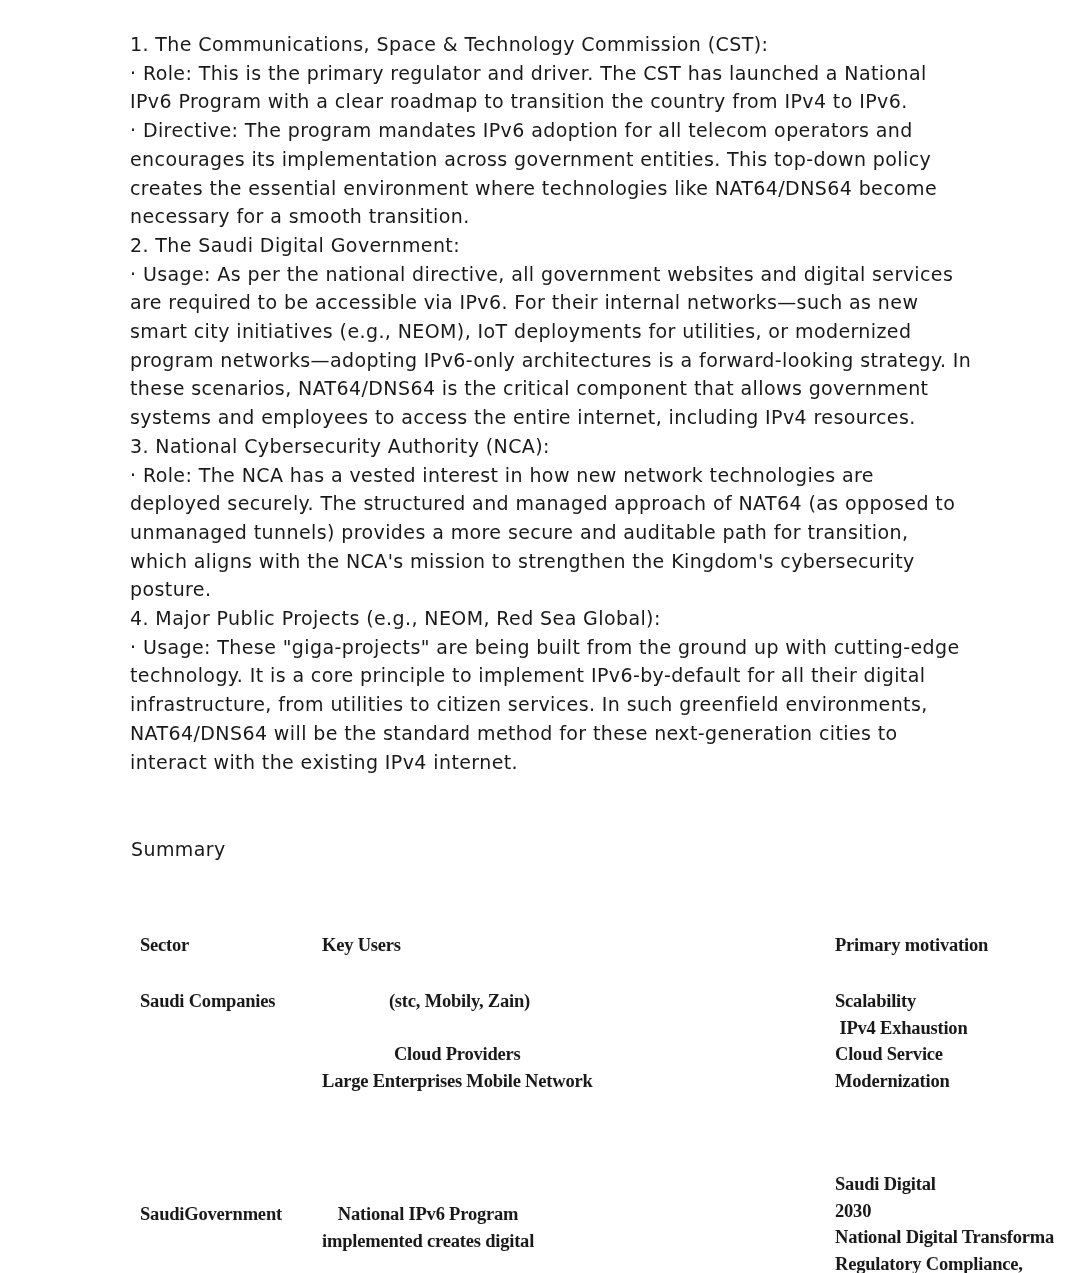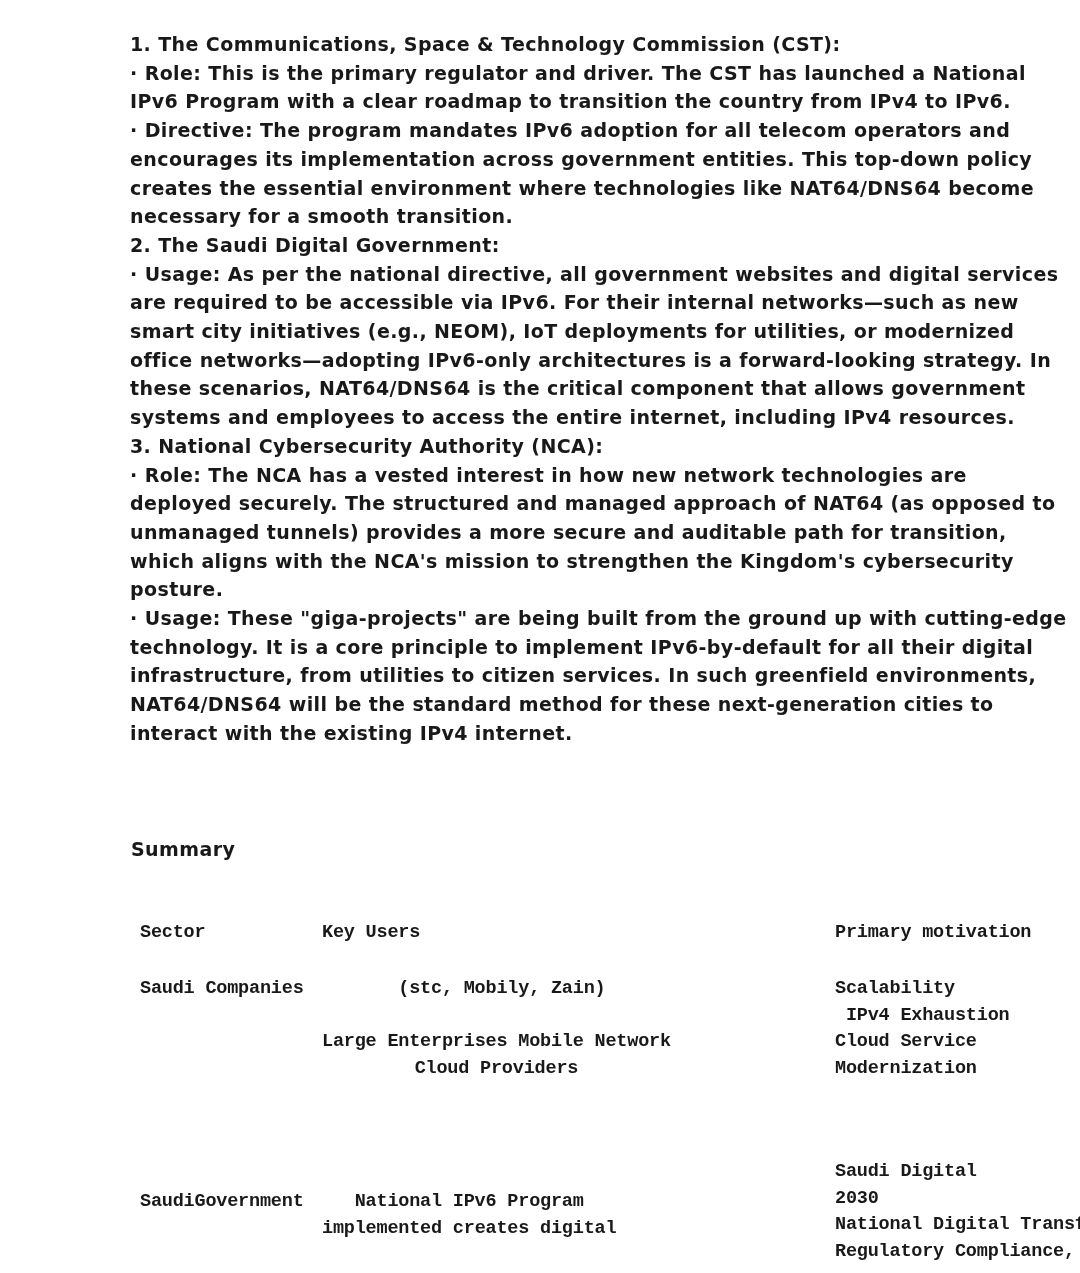--- a/index.html
+++ b/index.html
@@ -17,41 +17,42 @@
     background: #ffffff;
   }
   
   .body-text {
     position: absolute;
     left: 130px;
     top: 30px;
   }
   .body-line {
     font-size: 19px;
-    font-weight: 700;
+    font-weight: 400;
     line-height: 28.7px;
     min-height: 28.7px;
     letter-spacing: 0.4px;
     white-space: pre;
   }
   
   .summary-heading {
     position: absolute;
     left: 131px;
     top: 838px;
     font-size: 19px;
-    font-weight: 700;
+    font-weight: 400;
     letter-spacing: 0.4px;
     white-space: pre;
   }
   
   .table-layer {
     position: absolute;
     inset: 0;
-    font-family: Liberation Mono, monospace;
+    font-family: Liberation Serif, serif;
+    margin-top: 12px;
   }
   .cell {
     position: absolute;
     font-size: 18.5px;
     font-weight: 700;
     line-height: 26.6px;
     letter-spacing: -0.2px;
     white-space: pre;
   }
   .cell-line {
@@ -76,46 +77,47 @@
       <div class="body-line">· Role: This is the primary regulator and driver. The CST has launched a National</div>
       <div class="body-line">IPv6 Program with a clear roadmap to transition the country from IPv4 to IPv6.</div>
       <div class="body-line">· Directive: The program mandates IPv6 adoption for all telecom operators and</div>
       <div class="body-line">encourages its implementation across government entities. This top-down policy</div>
       <div class="body-line">creates the essential environment where technologies like NAT64/DNS64 become</div>
       <div class="body-line">necessary for a smooth transition.</div>
       <div class="body-line">2. The Saudi Digital Government:</div>
       <div class="body-line">· Usage: As per the national directive, all government websites and digital services</div>
       <div class="body-line">are required to be accessible via IPv6. For their internal networks—such as new</div>
       <div class="body-line">smart city initiatives (e.g., NEOM), IoT deployments for utilities, or modernized</div>
-      <div class="body-line">office networks—adopting IPv6-only architectures is a forward-looking strategy. In</div>
+      <div class="body-line">program networks—adopting IPv6-only architectures is a forward-looking strategy. In</div>
       <div class="body-line">these scenarios, NAT64/DNS64 is the critical component that allows government</div>
       <div class="body-line">systems and employees to access the entire internet, including IPv4 resources.</div>
       <div class="body-line">3. National Cybersecurity Authority (NCA):</div>
       <div class="body-line">· Role: The NCA has a vested interest in how new network technologies are</div>
       <div class="body-line">deployed securely. The structured and managed approach of NAT64 (as opposed to</div>
       <div class="body-line">unmanaged tunnels) provides a more secure and auditable path for transition,</div>
       <div class="body-line">which aligns with the NCA's mission to strengthen the Kingdom's cybersecurity</div>
       <div class="body-line">posture.</div>
+      <div class="body-line">4. Major Public Projects (e.g., NEOM, Red Sea Global):</div>
       <div class="body-line">· Usage: These "giga-projects" are being built from the ground up with cutting-edge</div>
       <div class="body-line">technology. It is a core principle to implement IPv6-by-default for all their digital</div>
       <div class="body-line">infrastructure, from utilities to citizen services. In such greenfield environments,</div>
       <div class="body-line">NAT64/DNS64 will be the standard method for these next-generation cities to</div>
       <div class="body-line">interact with the existing IPv4 internet.</div>
     </div>
 
   <div class="summary-heading">Summary</div>
 
   <div class="table-layer">
 
     <div class="cell col-sector row-header">Sector</div>
     <div class="cell col-keyusers row-header">Key Users</div>
     <div class="cell col-motivation row-header">Primary motivation</div>
 
     <div class="cell col-sector row-1">Saudi Companies</div>
-    <div class="cell col-keyusers row-1"><div class="cell-line"> (stc, Mobily, Zain)</div><div class="cell-line"></div><div class="cell-line">Large Enterprises Mobile Network</div><div class="cell-line">Cloud Providers</div></div>
+    <div class="cell col-keyusers row-1"><div class="cell-line"> (stc, Mobily, Zain)</div><div class="cell-line"></div><div class="cell-line">Cloud Providers</div><div class="cell-line">Large Enterprises Mobile Network</div></div>
     <div class="cell col-motivation row-1"><div class="cell-line">Scalability</div><div class="cell-line"> IPv4 Exhaustion</div><div class="cell-line">Cloud Service</div><div class="cell-line">Modernization</div></div>
 
     <div class="cell col-sector row-2">SaudiGovernment</div>
     <div class="cell col-keyusers row-2"><div class="cell-line">National IPv6 Program</div><div class="cell-line">implemented creates digital</div></div>
     <div class="cell col-motivation row-2-motivation"><div class="cell-line">Saudi Digital</div><div class="cell-line">2030</div><div class="cell-line">National Digital Transforma</div><div class="cell-line">Regulatory Compliance,</div></div>
 
   </div>
 </div>
 
 </body></html>

